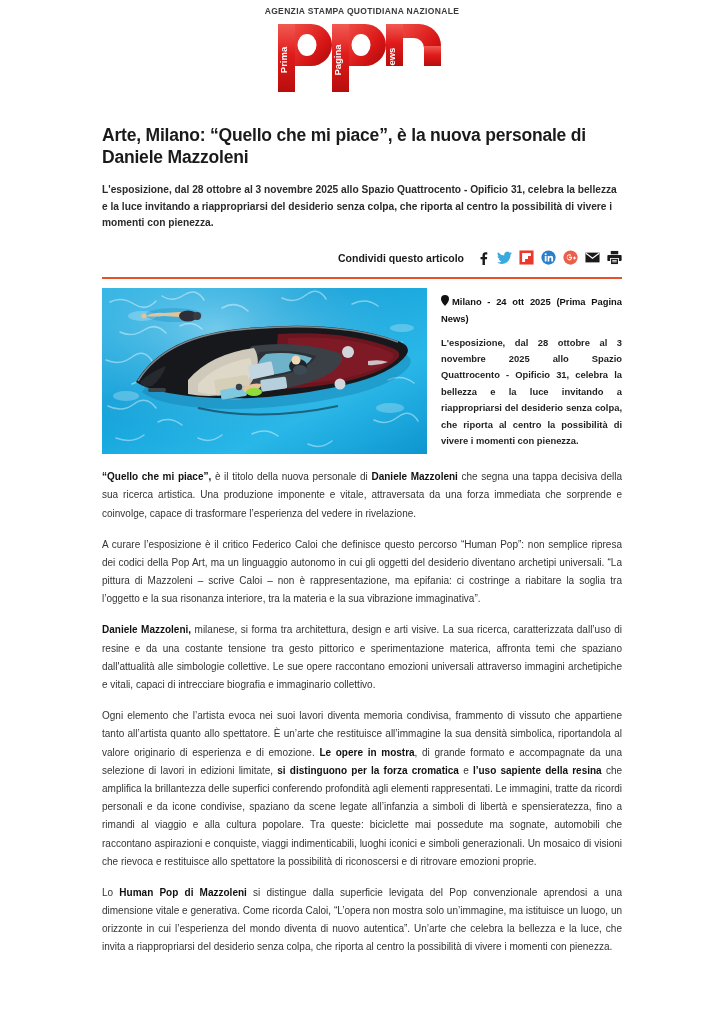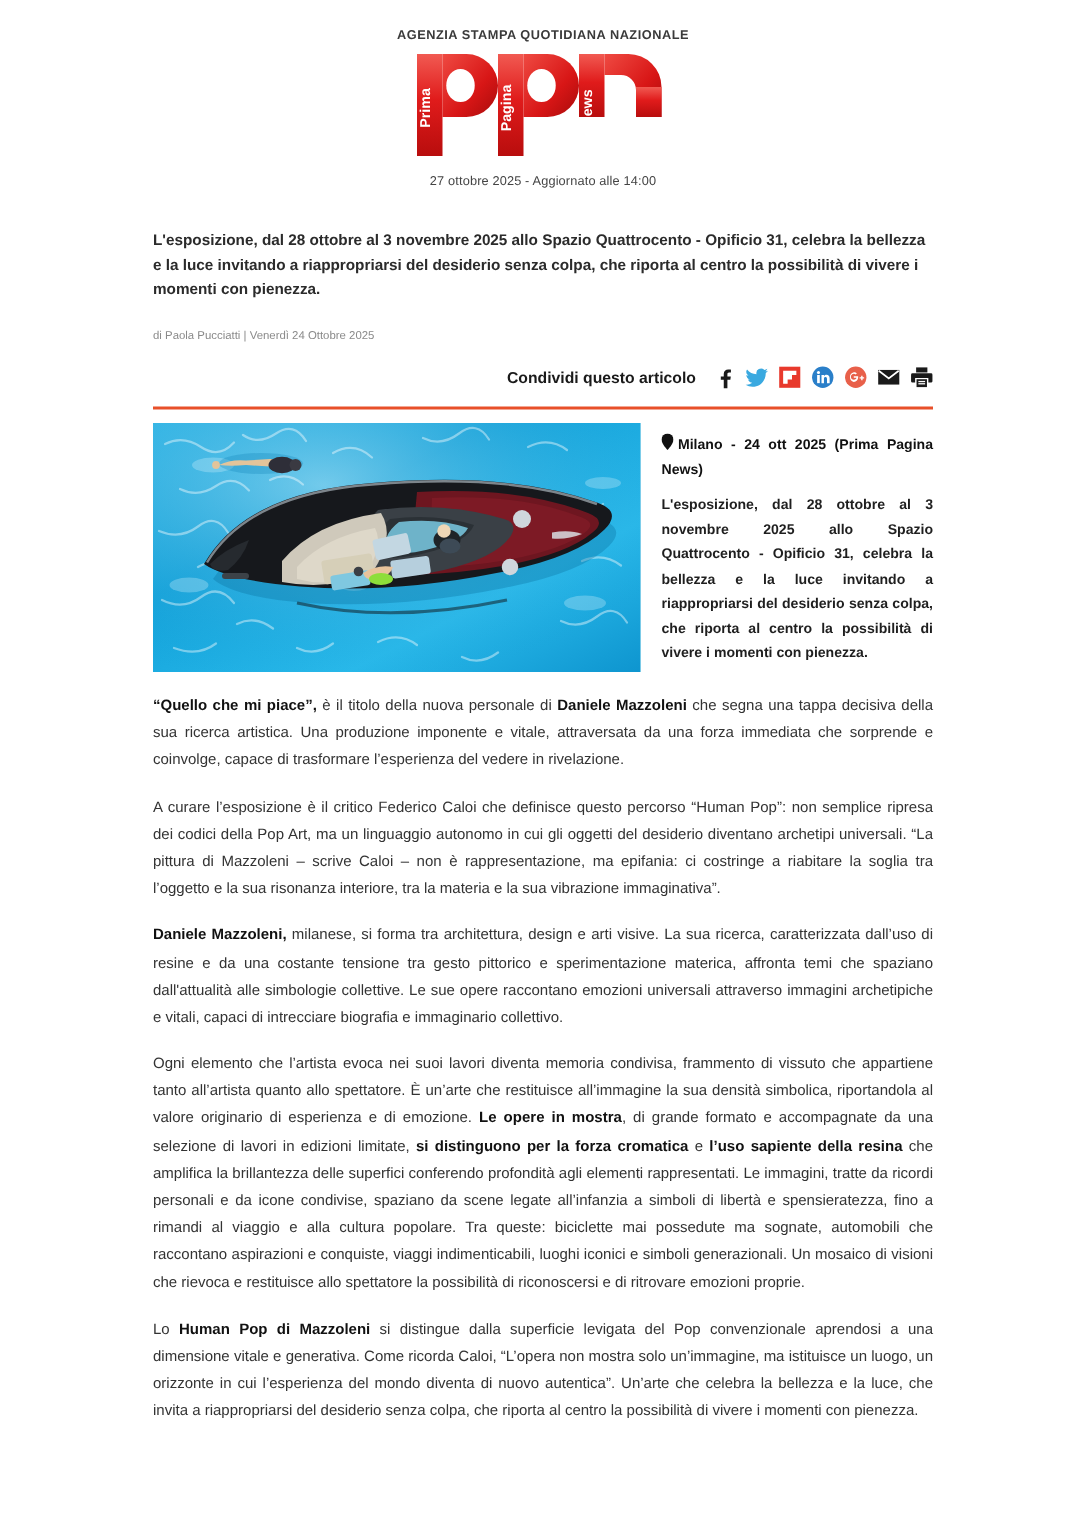--- a/index.html
+++ b/index.html
@@ -7,21 +7,21 @@
   body {
     width:724px; height:1024px;
     background:#ffffff;
     font-family:"Liberation Sans", sans-serif;
     color:#222;
     overflow:hidden;
   }
   .page { width:724px; height:1024px; position:relative; background:#fff; }
 
   
-  .masthead { width:100%; padding-top:18px; text-align:center; }
+  .masthead { width:100%; padding-top:6px; text-align:center; }
   .tagline {
     font-size:8.5px; letter-spacing:0.35px; color:#3a3a3a;
     font-weight:600; font-family:"Liberation Sans", sans-serif;
   }
   .logo-wrap {
     margin:4px auto 0; width:176px; height:76px; position:relative;
   }
   .logo-svg { display:block; width:176px; height:76px; }
   .logo-date {
     margin-top:7px; font-size:8.5px; color:#444; letter-spacing:0.1px;
@@ -116,29 +116,28 @@
 
         <g>
           <rect x="112" y="4" width="17" height="42" fill="url(#gRed)"></rect>
           <path d="M129 4 h16 a22 22 0 0 1 22 22 v20 h-17 v-18 a10 10 0 0 0 -10 -10 h-11 z" fill="url(#gRed2)"></path>
           <rect x="150" y="26" width="17" height="20" fill="url(#gRed)"></rect>
           <text x="120.5" y="40" fill="#ffffff" font-family="Liberation Sans, sans-serif" font-size="9.5" font-weight="bold" text-anchor="middle" transform="rotate(-90 120.5 40)">News</text>
         </g>
       </svg>
     </div>
 
-    <div class="logo-date">27 ottobre 2025 - Aggiornato alle 14:00</div>
   </header>
 
   <main class="article">
 
+    <h1 class="headline">Arte, Milano: “Quello che mi piace”, è la nuova personale di Daniele Mazzoleni</h1>
 
     <p class="standfirst">L'esposizione, dal 28 ottobre al 3 novembre 2025 allo Spazio Quattrocento - Opificio 31, celebra la bellezza e la luce invitando a riappropriarsi del desiderio senza colpa, che riporta al centro la possibilità di vivere i momenti con pienezza.</p>
 
-    <div class="byline">di Paola Pucciatti | Venerdì 24 Ottobre 2025</div>
 
     <div class="sharebar">
       <span class="share-label">Condividi questo articolo</span>
 
       <svg class="share-ico" viewBox="0 0 16 16">
         <path fill="#1a1a1a" d="M10.6 16V9.8h2.1l.3-2.4h-2.4V5.9c0-.7.2-1.2 1.2-1.2h1.3V2.6c-.2 0-1-.1-1.9-.1-1.9 0-3.2 1.1-3.2 3.2v1.7H5.9v2.4h2.1V16z"></path>
       </svg>
 
       <svg class="share-ico" viewBox="0 0 16 16">
         <path fill="#3aa9e0" d="M16 3.3c-.6.3-1.2.4-1.9.5.7-.4 1.2-1.1 1.4-1.8-.6.4-1.3.6-2.1.8A3.3 3.3 0 0 0 7.8 5.8 9.3 9.3 0 0 1 1.1 2.4 3.3 3.3 0 0 0 2.1 6.8c-.5 0-1-.2-1.5-.4 0 1.6 1.1 2.9 2.6 3.2-.4.1-.9.1-1.4 0 .4 1.3 1.6 2.2 3 2.3A6.6 6.6 0 0 1 0 13.3a9.3 9.3 0 0 0 5 1.5c6.1 0 9.4-5 9.4-9.4v-.4c.6-.5 1.2-1.1 1.6-1.7z"></path>

